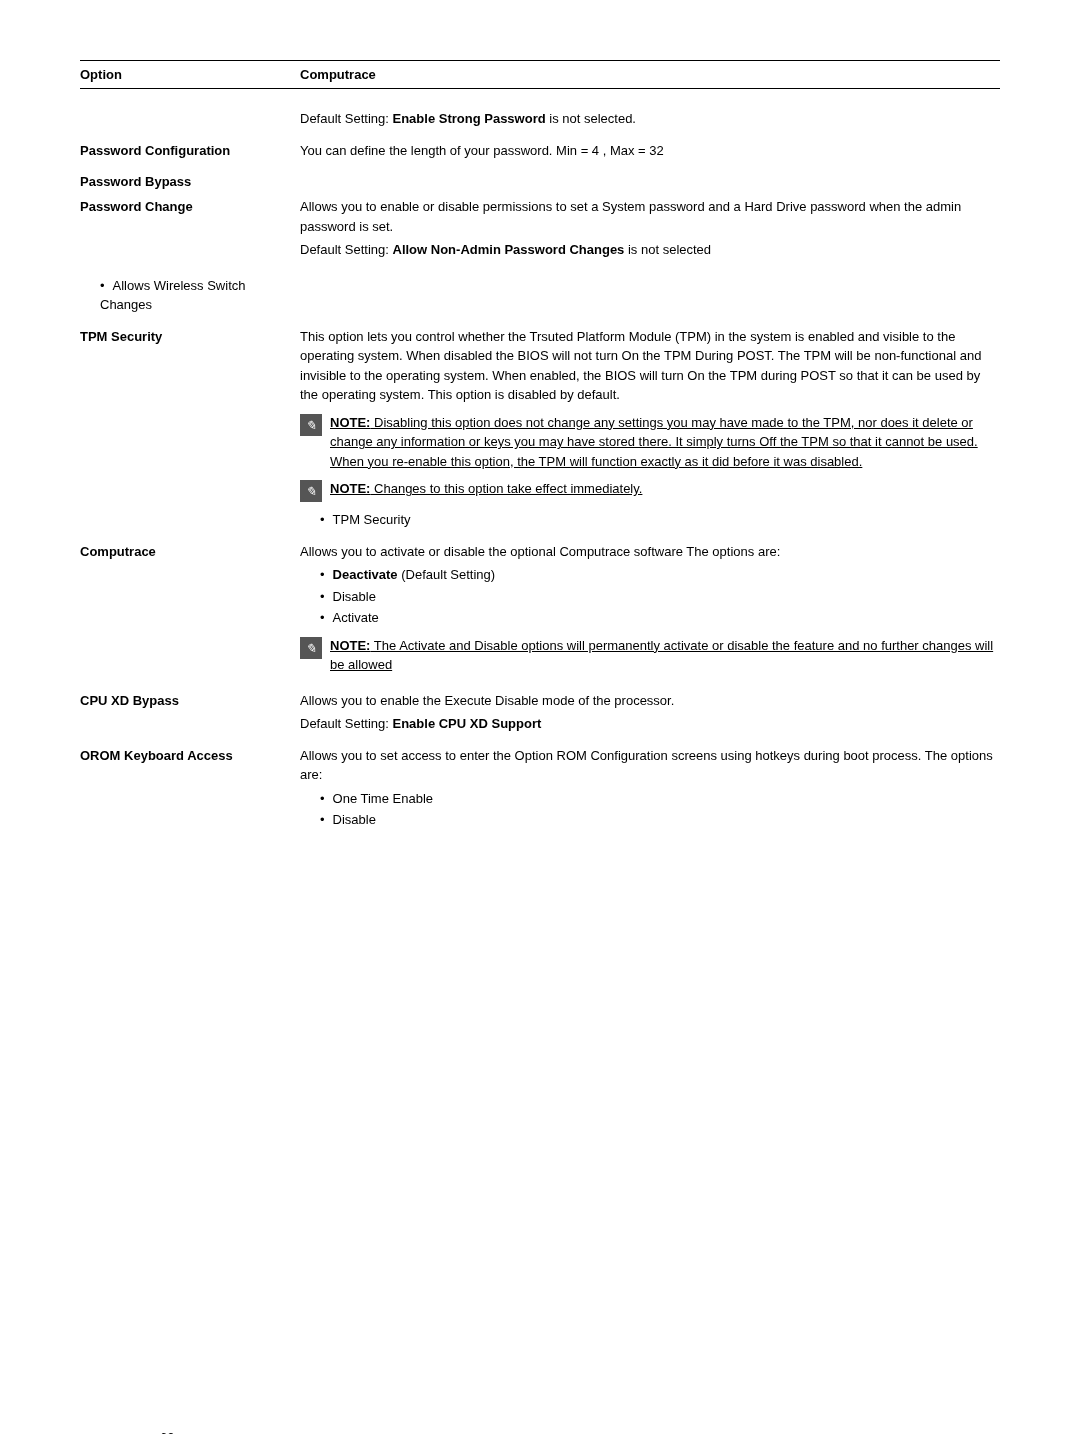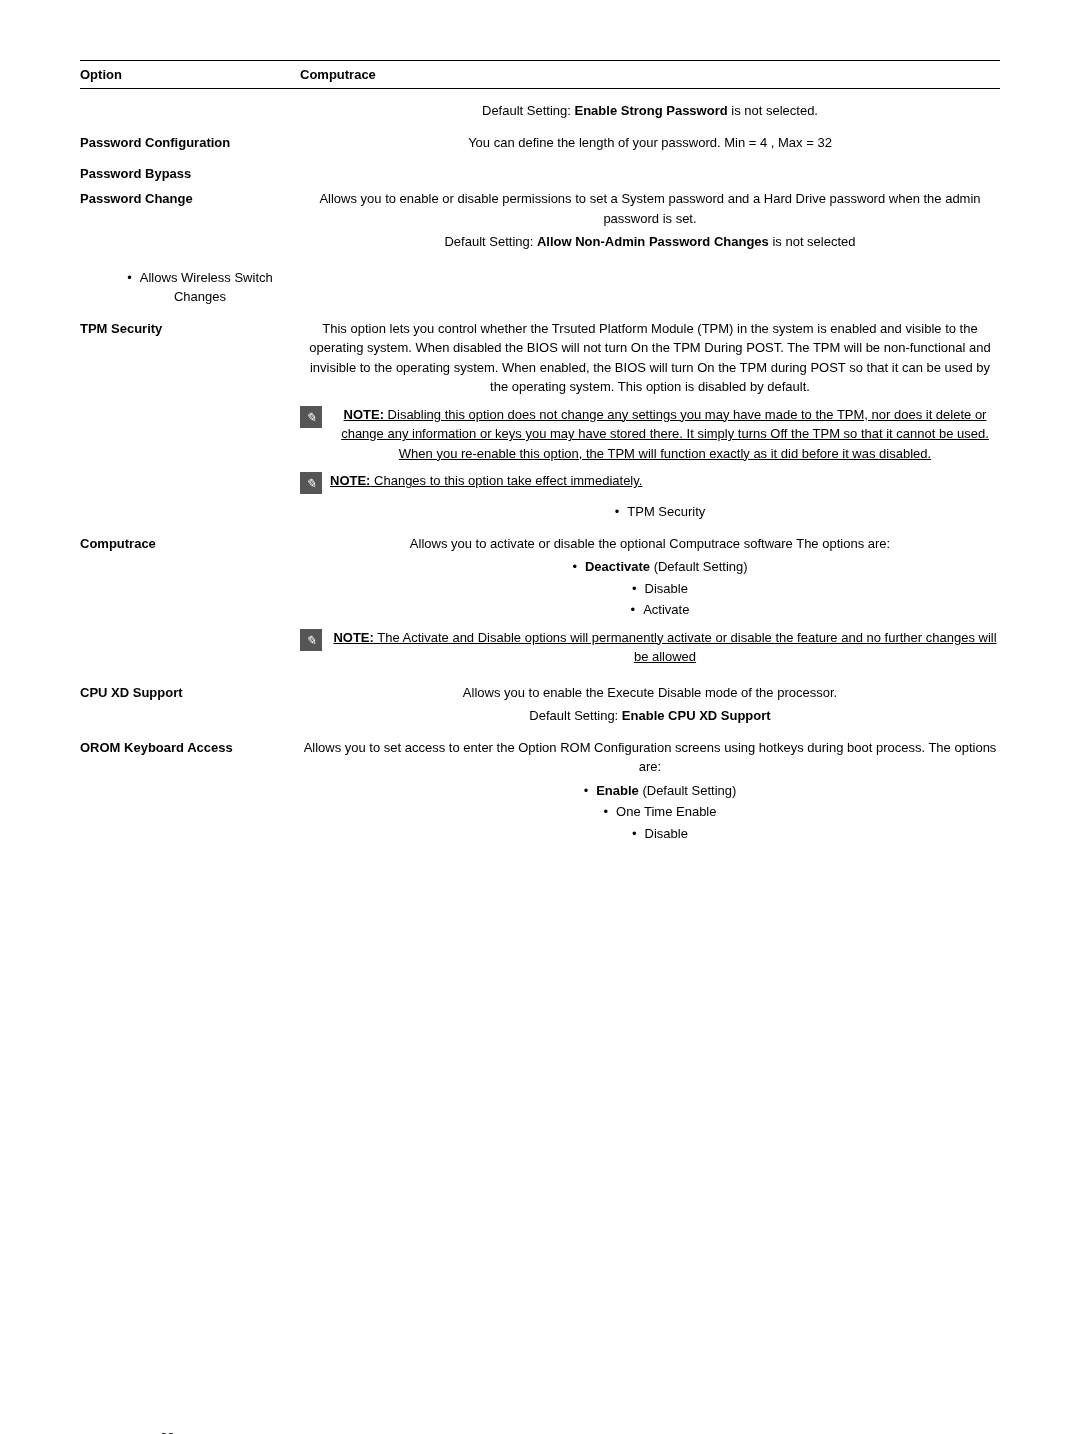--- a/index.html
+++ b/index.html
@@ -21,21 +21,21 @@
     .table-container {
       width: 100%;
     }
 
     .table-header {
       display: grid;
       grid-template-columns: 220px 1fr;
       border-top: 1.5px solid #000;
       border-bottom: 1.5px solid #000;
       padding: 6px 0;
-      margin-bottom: 8px;
+      margin-bottom: 16px;
     }
 
     .col-option {
       font-weight: bold;
       font-size: 13px;
     }
 
     .col-description {
       font-weight: bold;
       font-size: 13px;
@@ -51,21 +51,20 @@
     .row-label {
       font-weight: bold;
       font-size: 13px;
       padding-top: 2px;
       vertical-align: top;
     }
 
     .row-content {
       font-size: 13px;
       line-height: 1.5;
-      text-align: center;
     }
 
     .row-content p {
       margin-bottom: 4px;
     }
 
     .row-content ul {
       list-style: none;
       margin: 4px 0 4px 20px;
     }
@@ -213,33 +212,32 @@
               <rect x="2" y="2" width="16" height="16" rx="1" fill="#555"></rect>
               <text x="10" y="15" text-anchor="middle" font-size="13" fill="white" font-style="italic" font-family="serif">✎</text>
             </svg>
           </div>
           <div class="note-text"><span class="bold">NOTE:</span> The Activate and Disable options will permanently activate or disable the feature and no further changes will be allowed</div>
         </div>
       </div>
     </div>
 
     <div class="table-row">
-      <div class="row-label">CPU XD Support</div>
+      <div class="row-label">CPU XD Bypass</div>
       <div class="row-content">
         <p>Allows you to enable the Execute Disable mode of the processor.</p>
         <p>Default Setting: <span class="bold">Enable CPU XD Support</span></p>
       </div>
     </div>
 
     <div class="table-row">
       <div class="row-label">OROM Keyboard Access</div>
       <div class="row-content">
         <p>Allows you to set access to enter the Option ROM Configuration screens using hotkeys during boot process. The options are:</p>
         <ul>
-          <li><span class="bold">Enable</span> (Default Setting)</li>
           <li>One Time Enable</li>
           <li>Disable</li>
         </ul>
       </div>
     </div>
 
   </div>
 
   <div class="page-number">62</div>
 </div>

